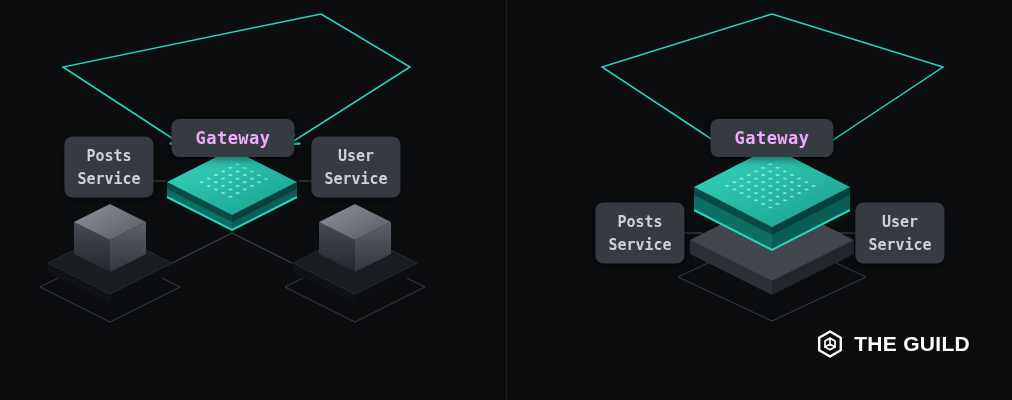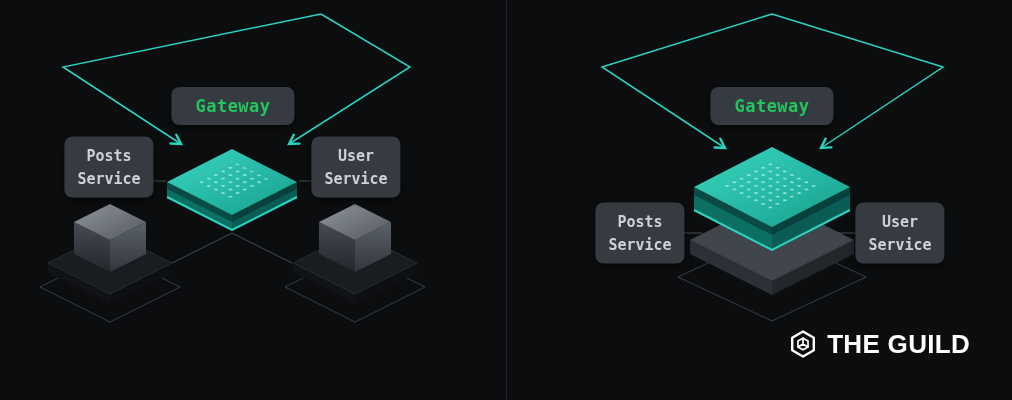--- a/index.html
+++ b/index.html
@@ -24,43 +24,44 @@
     background: #363b42;
     border-radius: 8px;
     font-weight: bold;
     text-align: center;
     box-shadow: 0 3px 8px rgba(0,0,0,0.45);
     white-space: nowrap;
   }
   .label.gateway {
     font-size: 17px;
     padding: 9px 24px;
-    color: #22c55e;
+    color: #f0abfc;
     letter-spacing: 0.5px;
+    margin-top: 32px;
   }
   .label.service {
     font-size: 15px;
     padding: 8px 13px;
     line-height: 1.5;
     color: #ced2d6;
   }
   .logo {
     position: absolute;
     top: 328px;
     right: 42px;
     height: 32px;
     display: flex;
     align-items: center;
     gap: 9px;
   }
   .logo-text {
     color: #ffffff;
     font-family: "Liberation Sans", sans-serif;
     font-weight: 800;
-    font-size: 26px;
+    font-size: 21px;
     letter-spacing: 0.3px;
   }
 </style>
 </head>
 <body>
 
 <div class="canvas">
 
   <svg class="gfx" width="1012" height="400" viewBox="0 0 1012 400">
     <defs>

